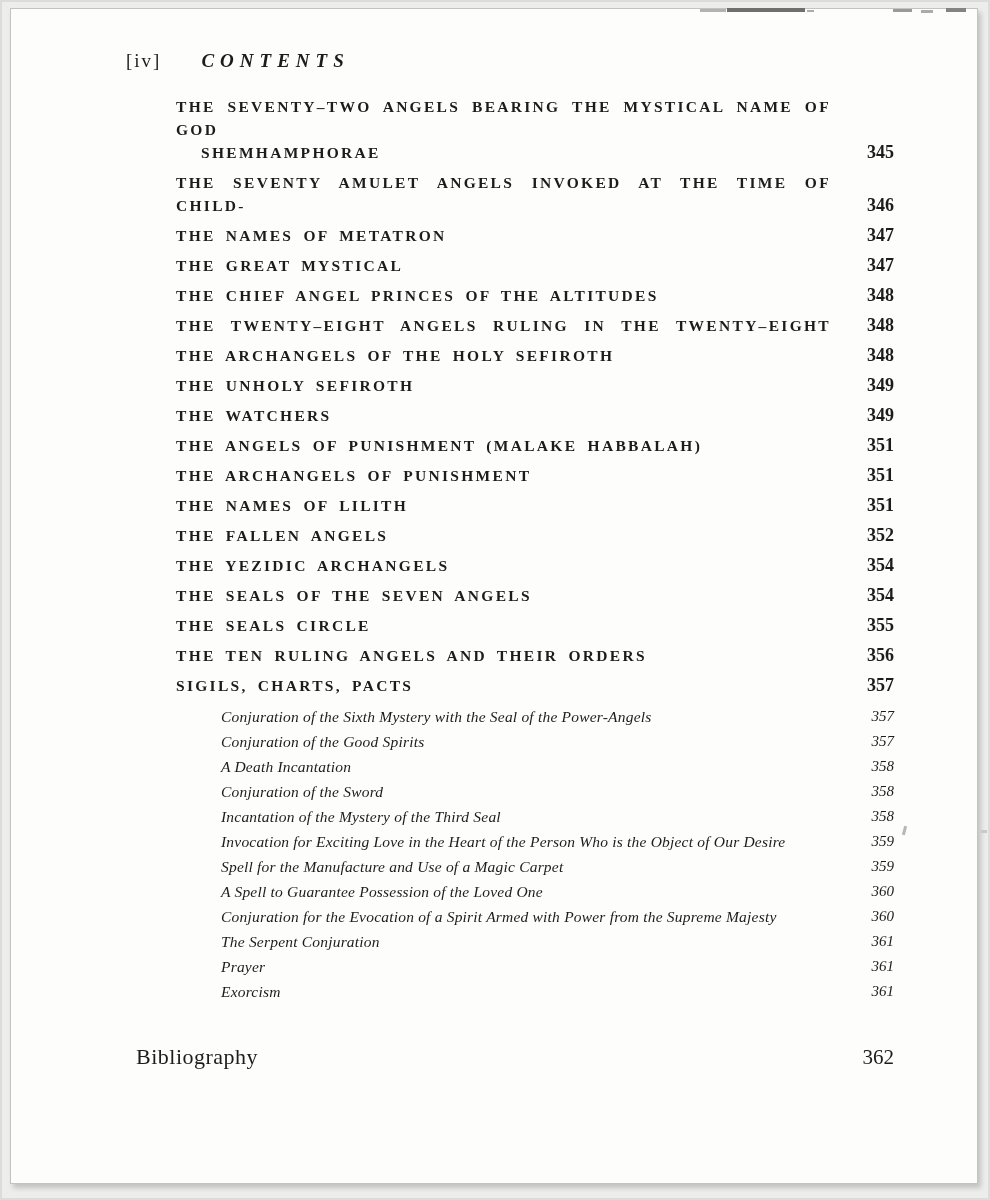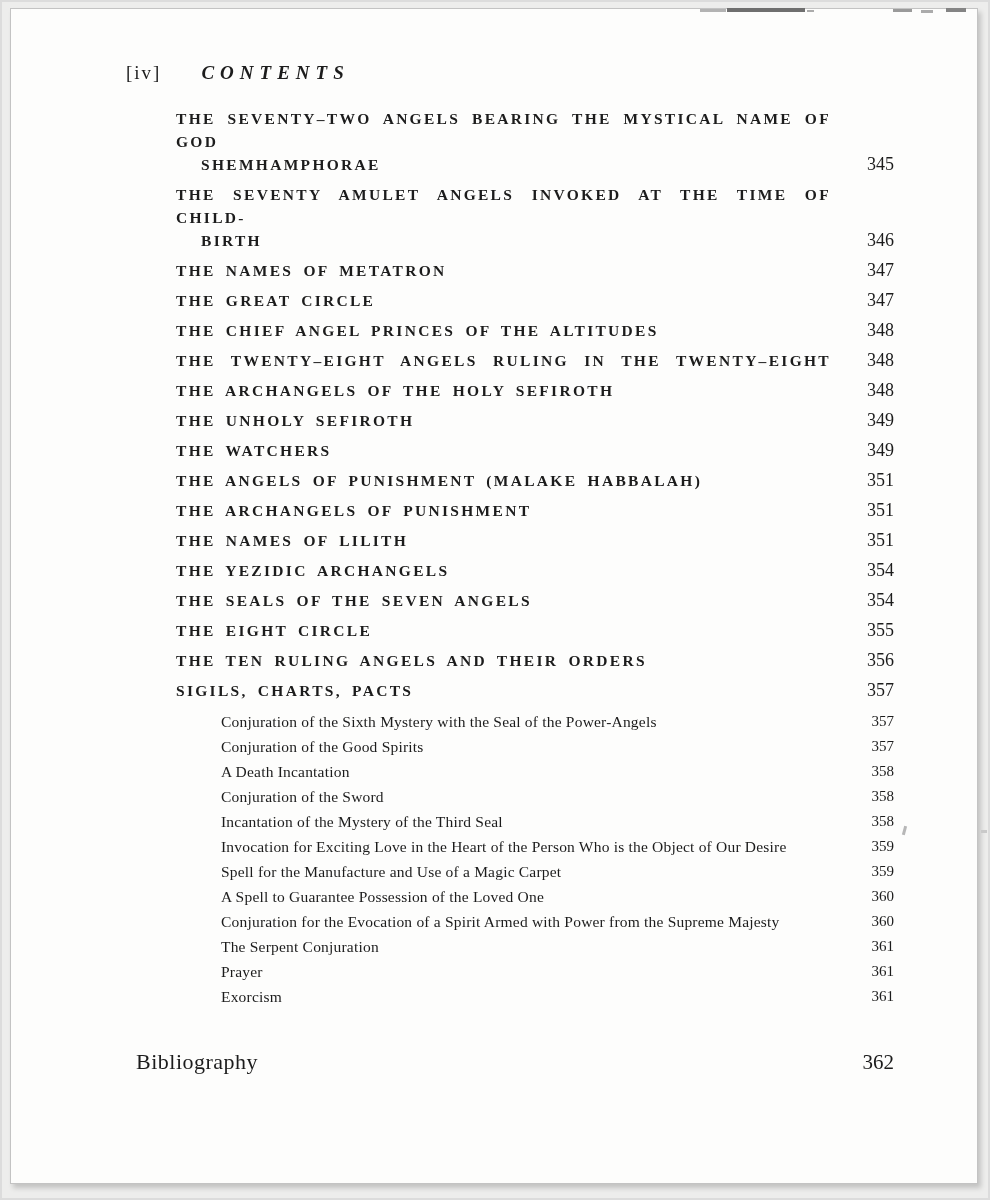--- a/index.html
+++ b/index.html
@@ -16,39 +16,39 @@
     border:2px solid #dcdcdc;
     pointer-events:none;
   }
   .page {
     position:absolute; left:10px; top:8px;
     width:968px; height:1176px;
     background:#fdfdfc;
     border:1px solid #c3c3c3;
     box-shadow:3px 4px 5px rgba(0,0,0,0.18);
   }
-  .page-header { margin:52px 0 0 115px; line-height:24px; white-space:nowrap; }
+  .page-header { margin:40px 0 0 115px; line-height:24px; white-space:nowrap; }
   .folio { font-size:19px; letter-spacing:2px; }
   .contents-title {
     font-size:19px; font-style:italic; font-weight:bold;
     letter-spacing:6px; word-spacing:3px; margin-left:40px;
   }
   .toc { margin:21px 0 0 165px; width:718px; }
   .entry { display:flex; justify-content:space-between; align-items:flex-end;gap:36px; }
   .entry .txt { width:665px; }
   .entry .num { flex:0 0 auto; text-align:right; white-space:nowrap; }
   .entry.l1 { margin-bottom:7px; }
   .entry.l1 .txt {
     font-weight:bold; font-size:15.5px; line-height:23px;
     letter-spacing:2.3px; word-spacing:4px;
   }
   .entry.l1 .line.wrap { padding-left:25px; }
   .entry.l1 .line.justify { text-align:justify; text-align-last:justify; }
-  .entry.l1 .num { font-size:18px; line-height:23px; font-weight:normal; }
-  .entry.l2 { padding-left:45px; margin-bottom:0; }
+  .entry.l1 .num { font-size:18px; line-height:23px; font-weight:bold; }
+  .entry.l2 { padding-left:45px; margin-bottom:0;font-style:italic; }
   .entry.l2 .txt { width:auto; flex:1 1 auto; font-size:15.5px; line-height:25px; letter-spacing:0.2px; }
   .entry.l2 .num { font-size:15px; line-height:25px; }
   .biblio-row {
     display:flex; justify-content:space-between; align-items:baseline;
     margin:40px 0 0 125px; width:758px;gap:8px;
   }
   .biblio-label { font-size:22px; letter-spacing:0.5px; }
   .biblio-num { font-size:21px; }
   .artifact { position:absolute; }
   .a1 { left:700px; top:9px;  width:26px; height:3px; background:#b3b3b3; }
@@ -74,33 +74,32 @@
         <div class="entry l1">
           <div class="txt">
             <div class="line justify">THE SEVENTY–TWO ANGELS BEARING THE MYSTICAL NAME OF GOD</div>
             <div class="line wrap">SHEMHAMPHORAE</div>
           </div>
           <div class="num">345</div>
         </div>
         <div class="entry l1">
           <div class="txt">
             <div class="line justify">THE SEVENTY AMULET ANGELS INVOKED AT THE TIME OF CHILD-</div>
-            <div class="line wrap">BIRTH</div>
           </div>
           <div class="num">346</div>
         </div>
         <div class="entry l1">
           <div class="txt">
             <div class="line">THE NAMES OF METATRON</div>
           </div>
           <div class="num">347</div>
         </div>
         <div class="entry l1">
           <div class="txt">
-            <div class="line">THE GREAT CIRCLE</div>
+            <div class="line">THE GREAT MYSTICAL</div>
           </div>
           <div class="num">347</div>
         </div>
         <div class="entry l1">
           <div class="txt">
             <div class="line">THE CHIEF ANGEL PRINCES OF THE ALTITUDES</div>
           </div>
           <div class="num">348</div>
         </div>
         <div class="entry l1">
@@ -140,33 +139,39 @@
           <div class="num">351</div>
         </div>
         <div class="entry l1">
           <div class="txt">
             <div class="line">THE NAMES OF LILITH</div>
           </div>
           <div class="num">351</div>
         </div>
         <div class="entry l1">
           <div class="txt">
+            <div class="line">THE FALLEN ANGELS</div>
+          </div>
+          <div class="num">352</div>
+        </div>
+        <div class="entry l1">
+          <div class="txt">
             <div class="line">THE YEZIDIC ARCHANGELS</div>
           </div>
           <div class="num">354</div>
         </div>
         <div class="entry l1">
           <div class="txt">
             <div class="line">THE SEALS OF THE SEVEN ANGELS</div>
           </div>
           <div class="num">354</div>
         </div>
         <div class="entry l1">
           <div class="txt">
-            <div class="line">THE EIGHT CIRCLE</div>
+            <div class="line">THE SEALS CIRCLE</div>
           </div>
           <div class="num">355</div>
         </div>
         <div class="entry l1">
           <div class="txt">
             <div class="line">THE TEN RULING ANGELS AND THEIR ORDERS</div>
           </div>
           <div class="num">356</div>
         </div>
         <div class="entry l1">

